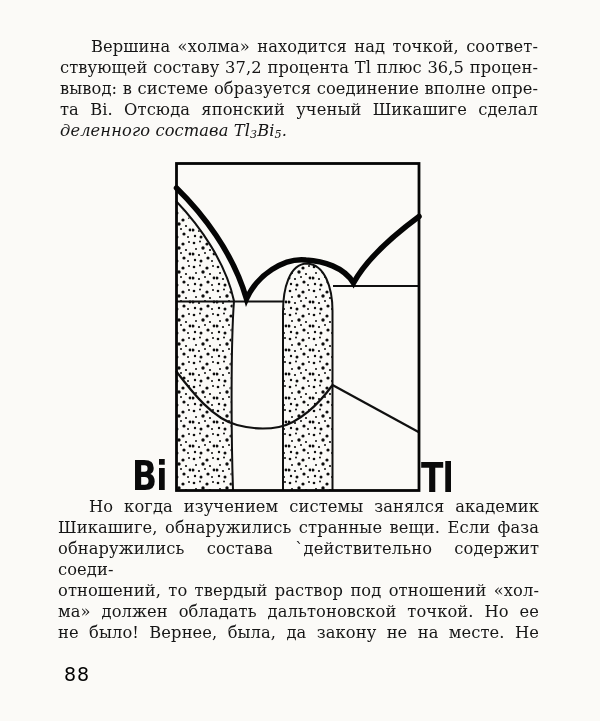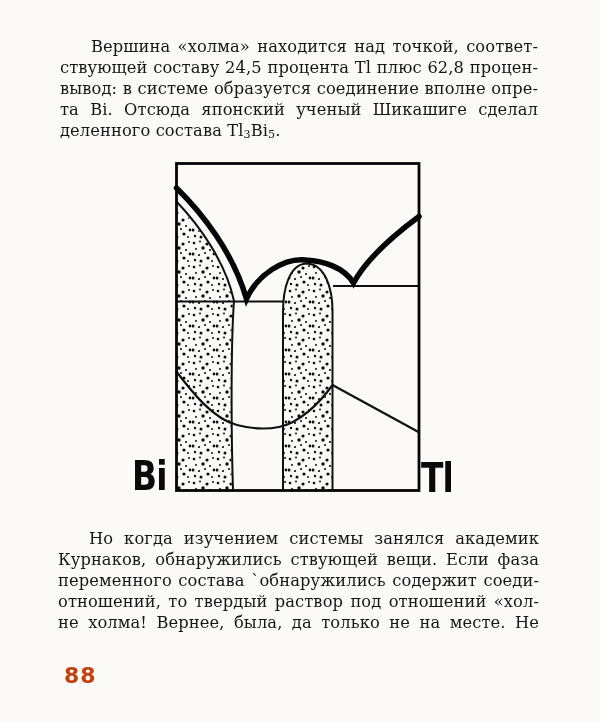--- a/index.html
+++ b/index.html
@@ -11,34 +11,34 @@
     font-family:"DejaVu Serif","Liberation Serif",serif;
     color:#161616;
   }
   .textblock{
     position:absolute;
     font-size:16.3px;
     line-height:21px;
     letter-spacing:.1px;
   }
   .para1{left:60px;top:36px;width:478px;}
-  .para2{left:58px;top:528px;width:481px;}
+  .para2{left:58px;top:496px;width:481px;}
   .tline{
     text-align:justify;
     text-align-last:justify;
     white-space:normal;
   }
-  .tline.flushleft{text-align-last:left;}
+  .tline.flushleft{text-align-last:left;font-style:italic;}
   .tline.indent{text-indent:31px;}
   .tline sub{font-size:68%;vertical-align:-0.22em;line-height:0;}
   .pageno{
     position:absolute;left:64px;top:663px;
     font-family:"DejaVu Sans","Liberation Sans",sans-serif;
-    font-weight:bold;font-size:22px;letter-spacing:1px;
-    color:#c2410c;
+    font-weight:normal;font-size:19px;letter-spacing:1px;
+    color:#000000;
   }
   .figure{position:absolute;left:0;top:0;width:600px;height:721px;pointer-events:none;}
   .diagram-svg{position:absolute;left:130px;top:150px;}
   .axis-label{
     position:absolute;
     font-family:"DejaVu Sans","Liberation Sans",sans-serif;
     font-weight:bold;
     font-size:40px;line-height:1;
     color:#0a0a0a;
     transform:scaleX(.82);
@@ -48,21 +48,21 @@
   .label-bi{left:132px;top:456px;}
   .label-tl{left:421px;top:458px;}
 </style>
 </head>
 <body>
 
 <div class="page">
 
   <div class="textblock para1">
       <div class="tline indent">Вершина «холма» находится над точкой, соответ-</div>
-      <div class="tline">ствующей составу 24,5 процента Tl плюс 62,8 процен-</div>
+      <div class="tline">ствующей составу 37,2 процента Tl плюс 36,5 процен-</div>
       <div class="tline">вывод: в системе образуется соединение вполне опре-</div>
       <div class="tline">та Bi. Отсюда японский ученый Шикашиге сделал</div>
       <div class="tline flushleft">деленного состава Tl<sub>3</sub>Bi<sub>5</sub>.</div>
     </div>
 
   <div class="figure">
     <svg class="diagram-svg" width="345" height="360" viewBox="130 150 345 360" xmlns="http://www.w3.org/2000/svg">
       <defs>
         <pattern id="dots" width="24" height="24" patternUnits="userSpaceOnUse">
           <g fill="#0c0c0c">
@@ -101,21 +101,22 @@
 
       <rect x="176.5" y="163.5" width="242.5" height="327" fill="none" stroke="#050505" stroke-width="2.8"></rect>
     </svg>
 
     <div class="axis-label label-bi">Bi</div>
     <div class="axis-label label-tl">Tl</div>
   </div>
 
   <div class="textblock para2">
       <div class="tline indent">Но когда изучением системы занялся академик</div>
-      <div class="tline">Курнаков, обнаружились ствующей вещи. Если фаза</div>
-      <div class="tline">переменного состава `обнаружились содержит соеди-</div>
+      <div class="tline">Шикашиге, обнаружились странные вещи. Если фаза</div>
+      <div class="tline">обнаружились состава `действительно содержит соеди-</div>
       <div class="tline">отношений, то твердый раствор под отношений «хол-</div>
-      <div class="tline">не холма! Вернее, была, да только не на месте. Не</div>
+      <div class="tline">ма» должен обладать дальтоновской точкой. Но ее</div>
+      <div class="tline">не было! Вернее, была, да закону не на месте. Не</div>
     </div>
 
   <div class="pageno">88</div>
 
 </div>
 
 </body></html>

